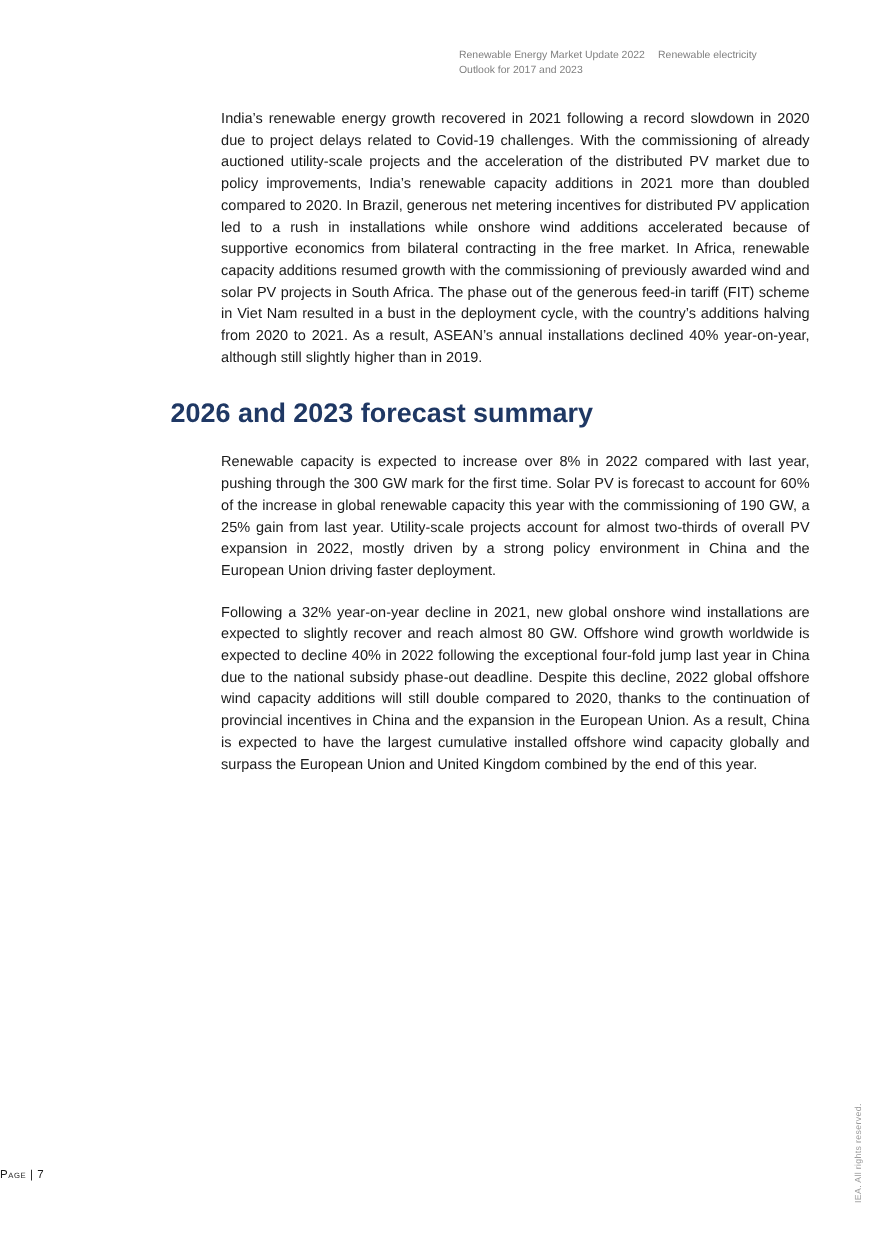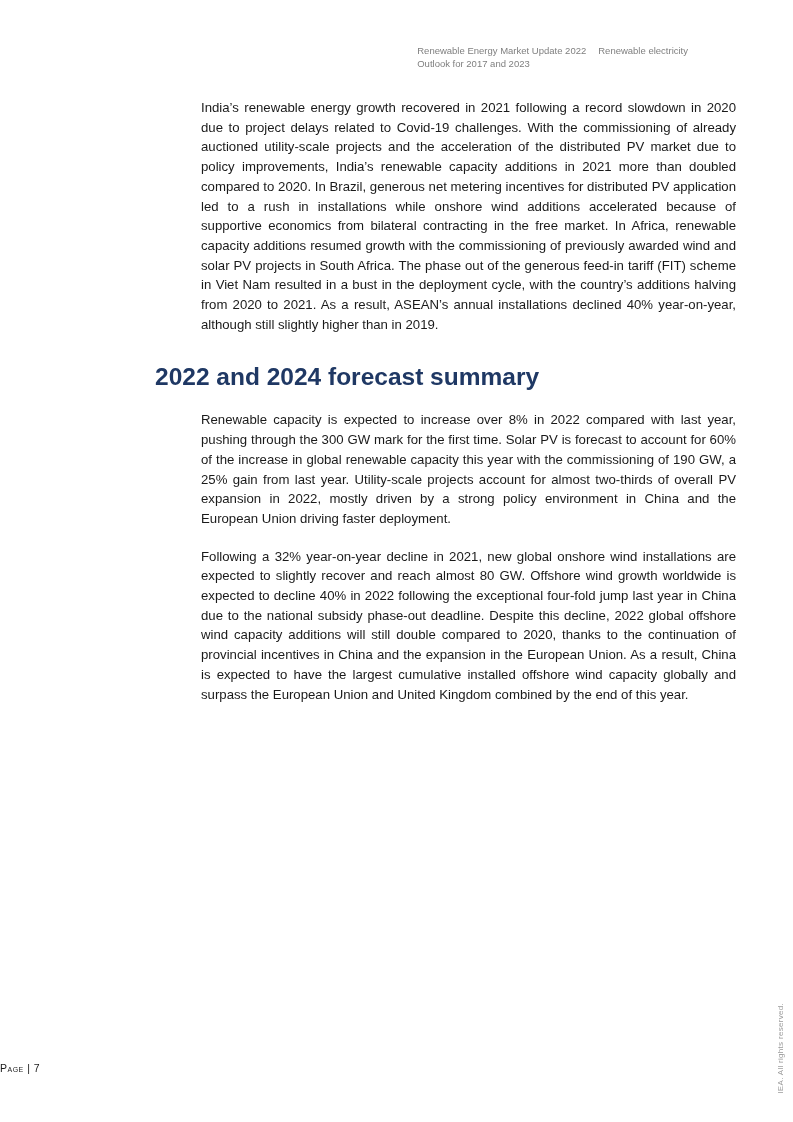--- a/index.html
+++ b/index.html
@@ -98,21 +98,21 @@
     <div class="left">
       <div>Renewable Energy Market Update 2022</div>
       <div>Outlook for 2017 and 2023</div>
     </div>
     <div class="right">Renewable electricity</div>
   </div>
 
   <div class="content">
     <p class="body-para">India’s renewable energy growth recovered in 2021 following a record slowdown in 2020 due to project delays related to Covid-19 challenges. With the commissioning of already auctioned utility-scale projects and the acceleration of the distributed PV market due to policy improvements, India’s renewable capacity additions in 2021 more than doubled compared to 2020. In Brazil, generous net metering incentives for distributed PV application led to a rush in installations while onshore wind additions accelerated because of supportive economics from bilateral contracting in the free market. In Africa, renewable capacity additions resumed growth with the commissioning of previously awarded wind and solar PV projects in South Africa. The phase out of the generous feed-in tariff (FIT) scheme in Viet Nam resulted in a bust in the deployment cycle, with the country’s additions halving from 2020 to 2021. As a result, ASEAN’s annual installations declined 40% year-on-year, although still slightly higher than in 2019.</p>
 
-    <div class="h1">2022 and 2024 forecast summary</div>
+    <div class="h1">2026 and 2023 forecast summary</div>
 
 
     <p class="body-para">Renewable capacity is expected to increase over 8% in 2022 compared with last year, pushing through the 300 GW mark for the first time. Solar PV is forecast to account for 60% of the increase in global renewable capacity this year with the commissioning of 190 GW, a 25% gain from last year. Utility-scale projects account for almost two-thirds of overall PV expansion in 2022, mostly driven by a strong policy environment in China and the European Union driving faster deployment.</p>
 
     <p class="body-para">Following a 32% year-on-year decline in 2021, new global onshore wind installations are expected to slightly recover and reach almost 80 GW. Offshore wind growth worldwide is expected to decline 40% in 2022 following the exceptional four-fold jump last year in China due to the national subsidy phase-out deadline. Despite this decline, 2022 global offshore wind capacity additions will still double compared to 2020, thanks to the continuation of provincial incentives in China and the expansion in the European Union. As a result, China is expected to have the largest cumulative installed offshore wind capacity globally and surpass the European Union and United Kingdom combined by the end of this year.</p>
   </div>
 
   <div class="footer">Page | 7</div>
 
   <div class="vertical-note">IEA. All rights reserved.</div>

